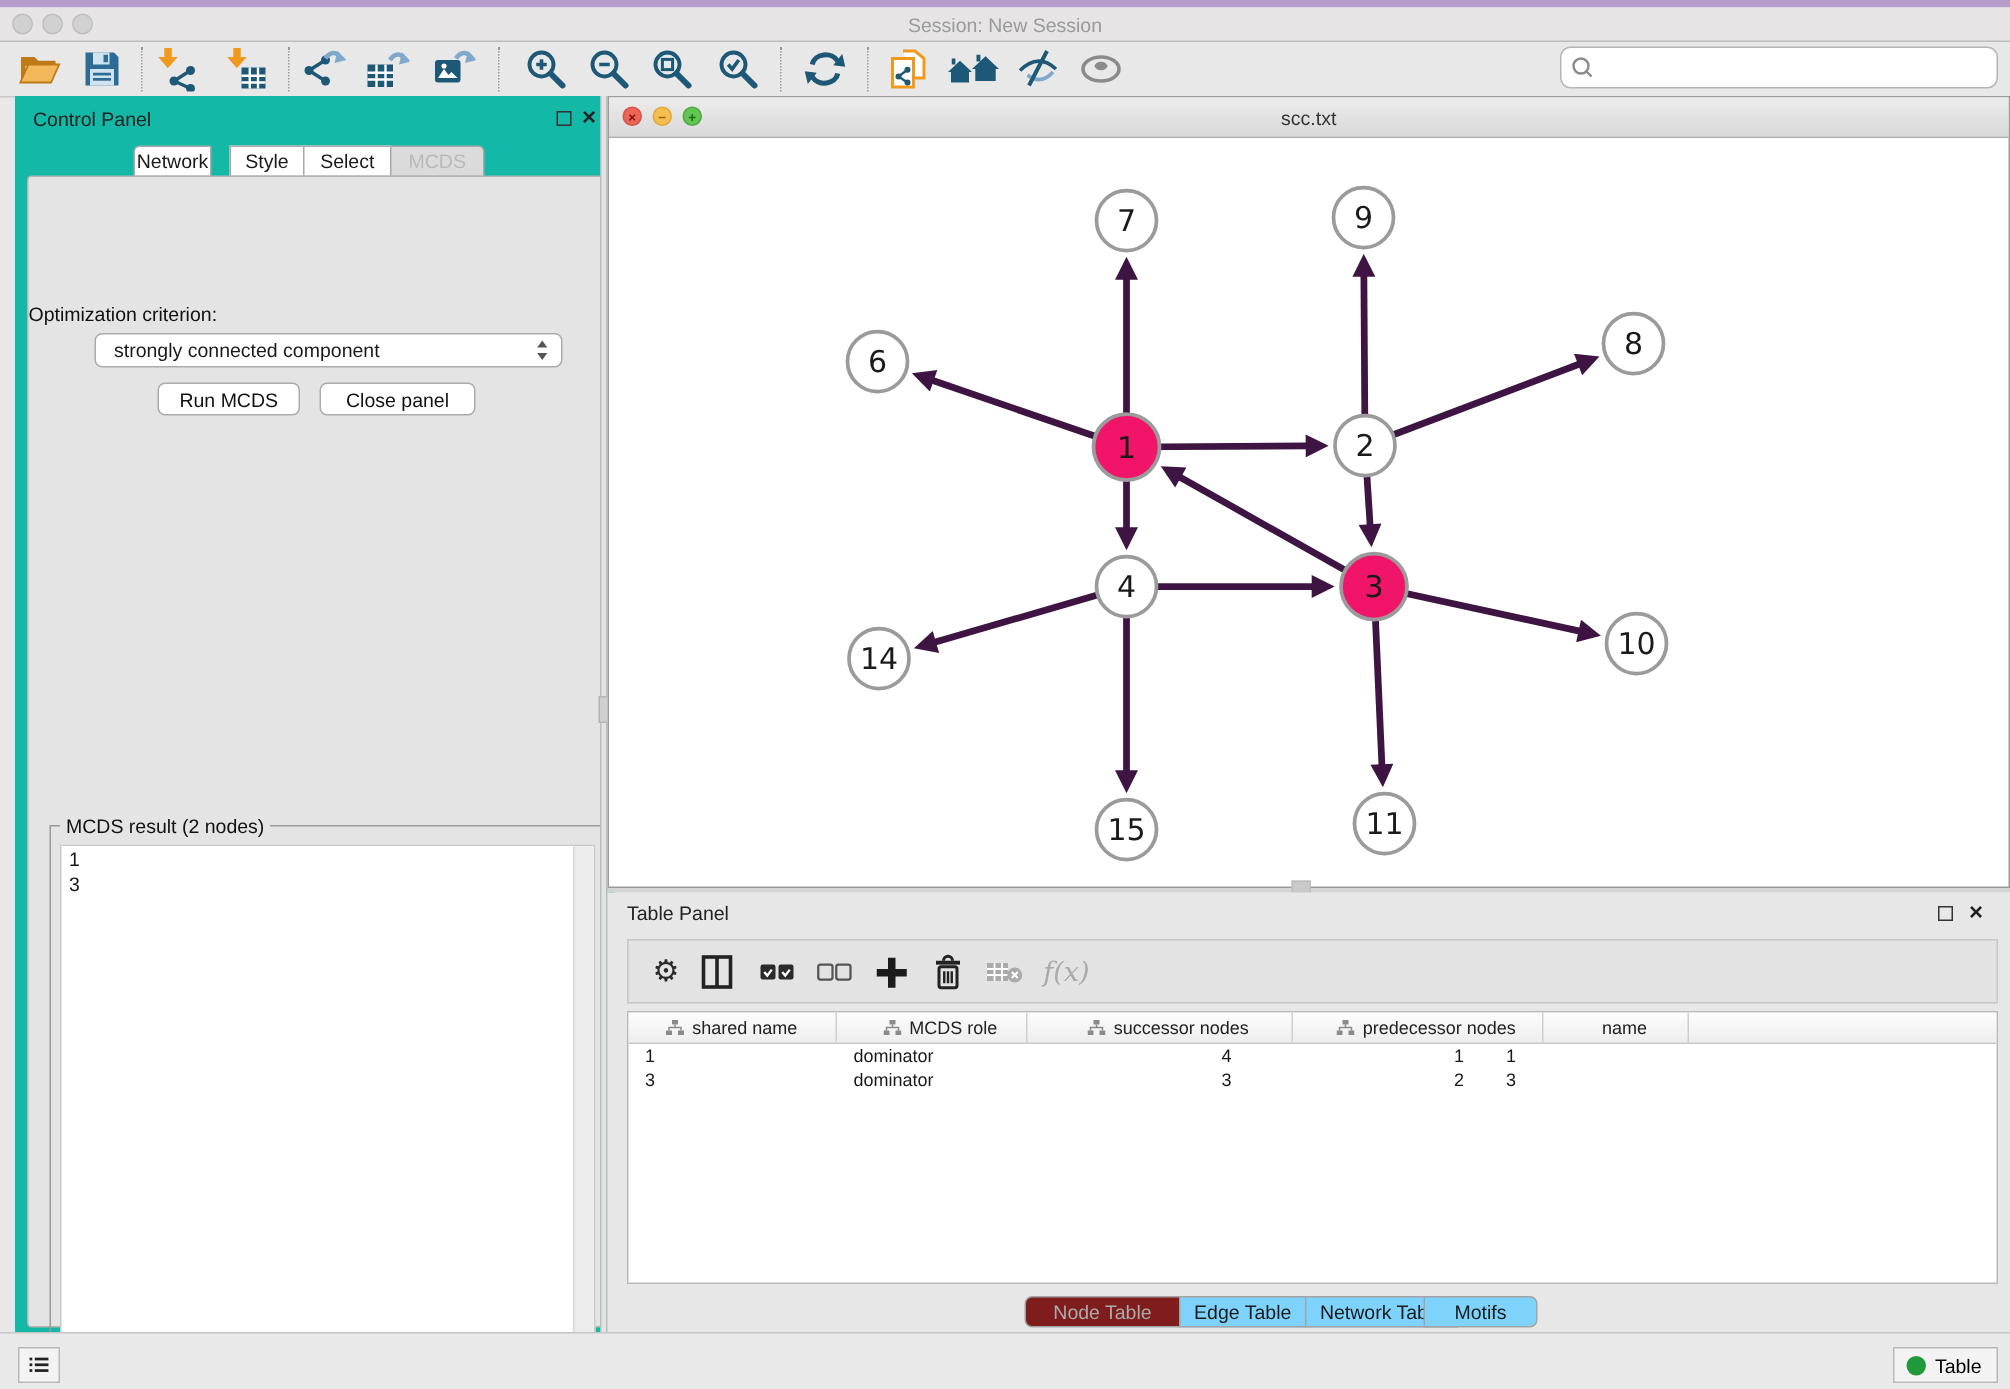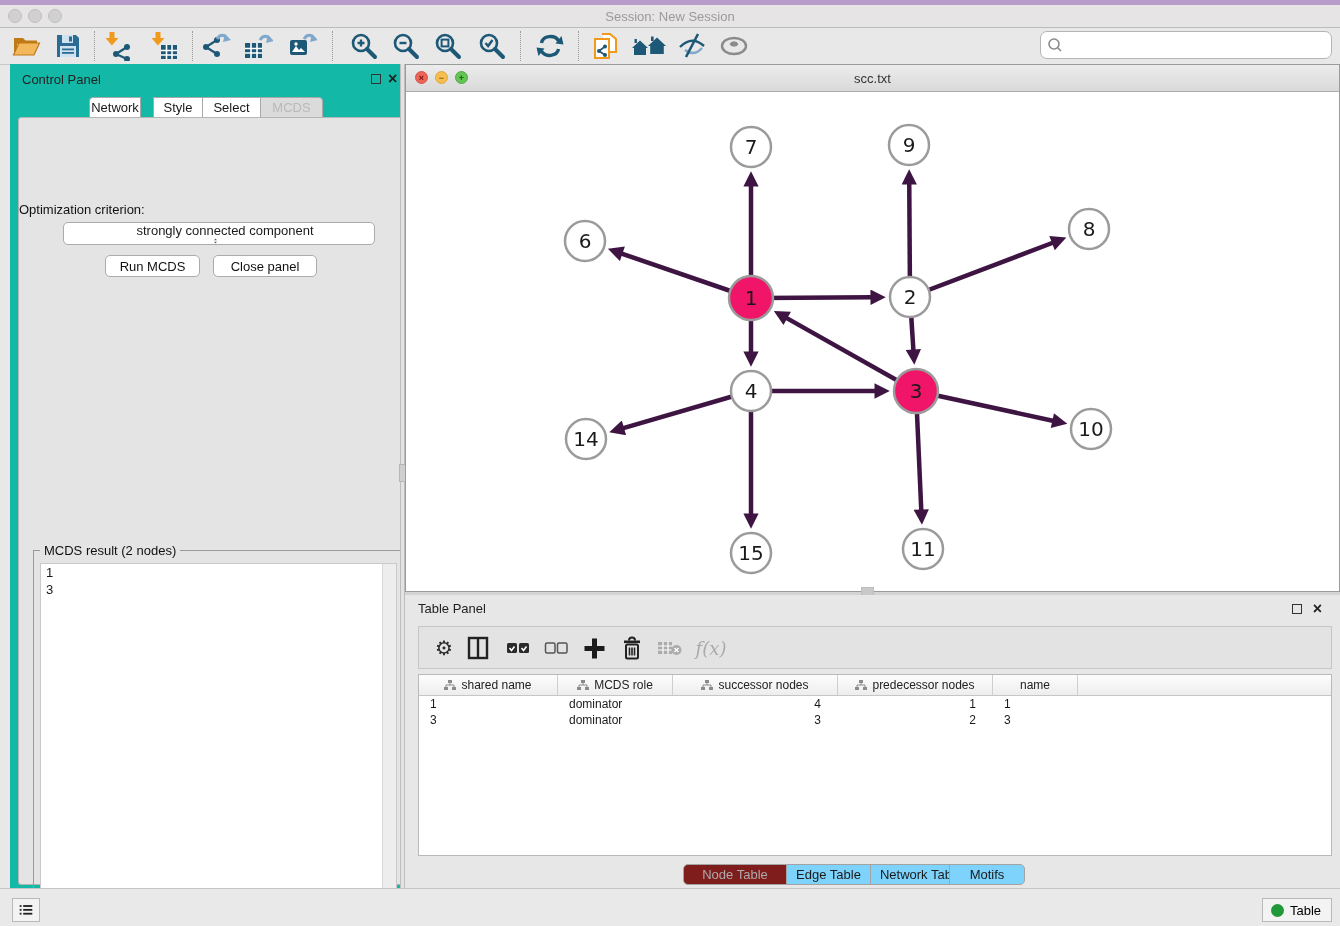--- a/index.html
+++ b/index.html
@@ -33,21 +33,21 @@
   .cp-tab{position:absolute;top:33px;height:21px;box-sizing:border-box;border:1px solid #a9a9a9;
           background:#fff;font-size:13px;text-align:center;line-height:19px;cursor:pointer;}
   .cp-tab.first{border-radius:4px 0 0 0;}
   .cp-tab.last{border-radius:0 4px 0 0;}
   .cp-tab.active{background:#dbdbdb;color:#b9b9b9;}
   #cp-frame{position:absolute;left:8px;top:53px;width:384px;height:766px;background:#e4e4e4;
             border:1px solid #b5b5b5;border-radius:3px;}
   #opt-label{position:absolute;left:0;top:84px;width:100%;text-align:left;font-size:13px;color:#111;}
   #criterion{position:absolute;left:44px;top:104px;width:312px;height:23px;background:#fff;
              border:1px solid #ababab;border-radius:5px;display:flex;align-items:center;
-             font-size:13px;cursor:pointer;box-sizing:border-box;flex-direction:column;}
+             font-size:13px;cursor:pointer;box-sizing:border-box;}
   #criterion .val{flex:1;padding-left:12px;}
   .btn{position:absolute;top:137px;height:22px;background:#fff;border:1px solid #ababab;
        border-radius:5px;font-size:13px;font-family:inherit;cursor:pointer;color:#111;}
   #result-box{position:absolute;left:14px;top:432px;width:371px;height:381px;
               border:1px solid #9a9a9a;box-sizing:border-box;}
   #result-title{position:absolute;left:6px;top:-8px;background:#e4e4e4;padding:0 4px;
                 font-size:13px;color:#111;}
   #result-area{position:absolute;left:6px;top:12px;width:357px;height:361px;background:#fff;
                border:1px solid #c9c9c9;box-sizing:border-box;font-size:13px;overflow:hidden;}
   #result-scroll{position:absolute;right:0;top:0;width:13px;height:100%;background:#ededed;
@@ -75,21 +75,21 @@
   #tp-toolbar{position:absolute;left:13px;top:31px;width:914px;height:43px;background:#e3e3e3;
               border:1px solid #c6c6c6;box-sizing:border-box;}
   .tp-btn{position:absolute;top:7px;width:30px;height:28px;background:none;border:none;padding:0;
           display:flex;align-items:center;justify-content:center;cursor:pointer;}
   .gear-glyph{font-size:20px;color:#2b2b2b;line-height:20px;}
   .fx-glyph{font-family:"DejaVu Serif","Liberation Serif",serif;font-style:italic;
             font-size:18px;color:#aaa;}
   #tp-table{position:absolute;left:13px;top:79px;width:914px;height:182px;background:#fff;
             border:1px solid #b9b9b9;box-sizing:border-box;overflow:hidden;}
   #tp-thead{display:flex;height:20px;background:linear-gradient(#fdfdfd,#ededed);
-            border-bottom:1px solid #c6c6c6;}
+            border-bottom:1px solid #c6c6c6;gap:12px;}
   .th{display:flex;align-items:center;justify-content:center;gap:5px;font-size:12px;color:#222;
       border-right:1px solid #cfcfcf;box-sizing:border-box;height:20px;cursor:pointer;}
   .tr{display:flex;height:16px;font-size:12px;align-items:center;cursor:default;}
   .td{box-sizing:border-box;overflow:hidden;white-space:nowrap;}
   .tp-tab{position:absolute;top:269px;height:21px;box-sizing:border-box;border:1px solid #a3a3a3;
           background:#7dd3fc;font-size:13px;text-align:center;line-height:19px;cursor:pointer;}
   .tp-tab.first{border-radius:5px 0 0 5px;}
   .tp-tab.last{border-radius:0 5px 5px 0;}
   .tp-tab.active{background:#7f1d1d;color:#ababab;}
   

